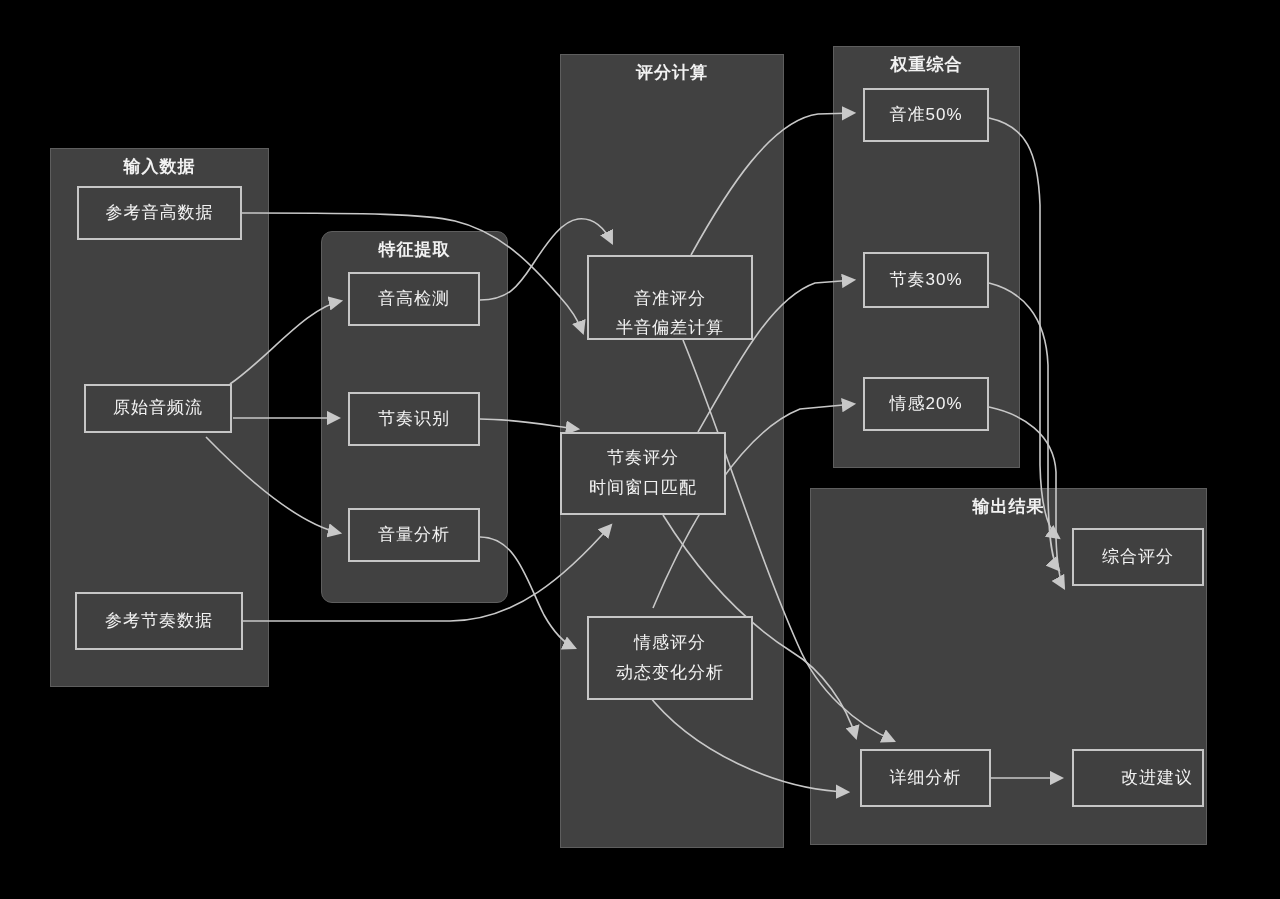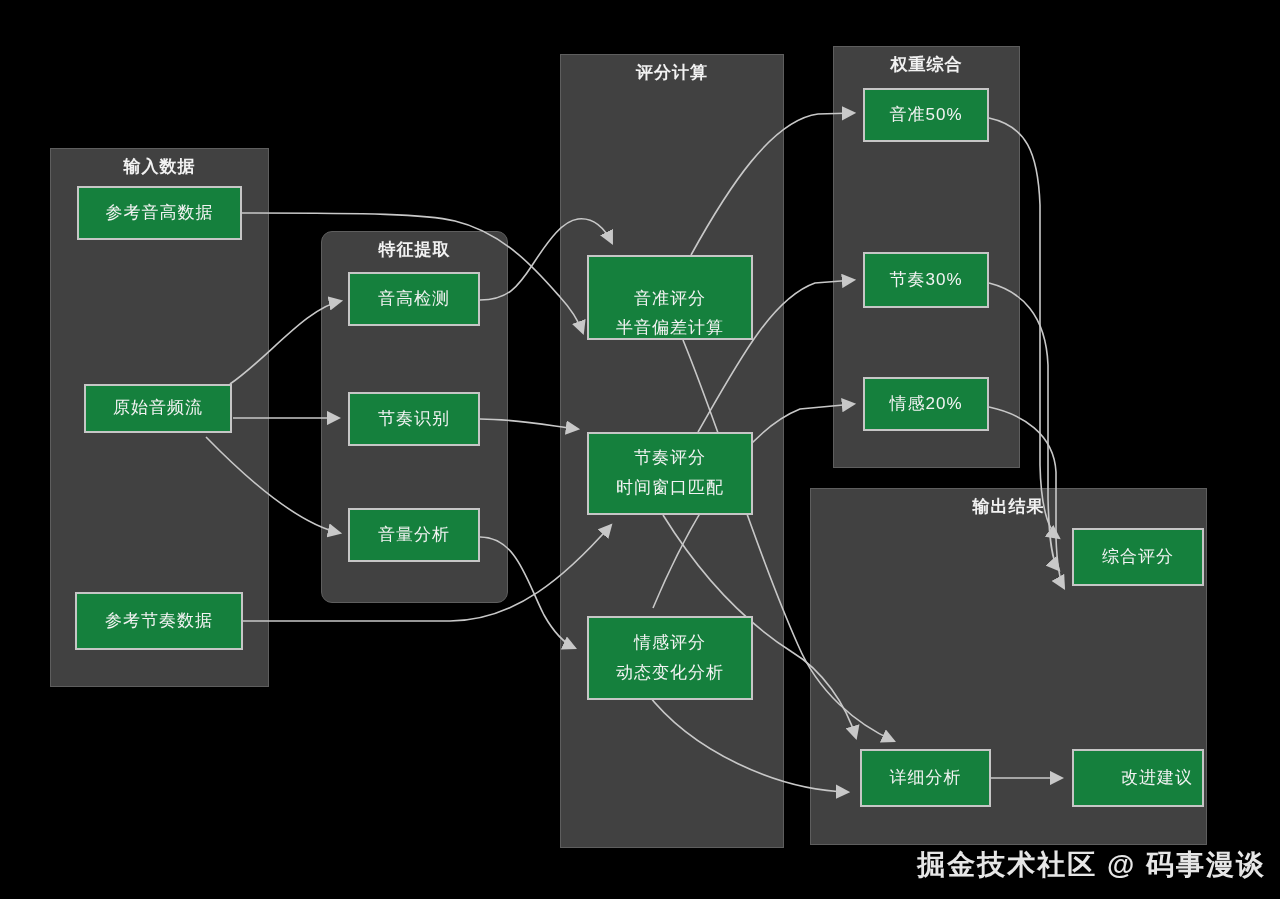--- a/index.html
+++ b/index.html
@@ -43,21 +43,21 @@
     z-index: 2;
     pointer-events: none;
   }
   #edge-layer path.edge {
     fill: none;
     stroke: #c8c8c8;
     stroke-width: 1.6px;
   }
   .node {
     position: absolute;
-    background: #15803d;
+    background: #404040;
     border: 2px solid #c6c6c6;
     box-sizing: border-box;
     z-index: 3;
     display: flex;
     flex-direction: column;
     align-items: center;
     justify-content: center;
     gap: 11px;
   }
   .node .node-line {
@@ -145,21 +145,21 @@
       <div class="node" style="left: 348px; top: 392px; width: 132px; height: 54px;">
         <div class="node-line">节奏识别</div>
       </div>
       <div class="node" style="left: 348px; top: 508px; width: 132px; height: 54px;">
         <div class="node-line">音量分析</div>
       </div>
       <div class="node" style="left: 587px; top: 255px; width: 166px; height: 85px; justify-content: flex-end;">
         <div class="node-line">音准评分</div>
         <div class="node-line">半音偏差计算</div>
       </div>
-      <div class="node" style="left: 587px; top: 432px; width: 166px; height: 83px;">
+      <div class="node" style="left: 560px; top: 432px; width: 166px; height: 83px;">
         <div class="node-line">节奏评分</div>
         <div class="node-line">时间窗口匹配</div>
       </div>
       <div class="node" style="left: 587px; top: 616px; width: 166px; height: 84px;">
         <div class="node-line">情感评分</div>
         <div class="node-line">动态变化分析</div>
       </div>
       <div class="node" style="left: 863px; top: 88px; width: 126px; height: 54px;">
         <div class="node-line">音准50%</div>
       </div>
@@ -173,14 +173,13 @@
         <div class="node-line">综合评分</div>
       </div>
       <div class="node" style="left: 860px; top: 749px; width: 131px; height: 58px;">
         <div class="node-line">详细分析</div>
       </div>
       <div class="node" style="left: 1072px; top: 749px; width: 132px; height: 58px; padding-left: 38px;">
         <div class="node-line">改进建议</div>
       </div>
     </div>
 
-  <div id="watermark">掘金技术社区 @ 码事漫谈</div>
 </div>
 
 </body></html>

